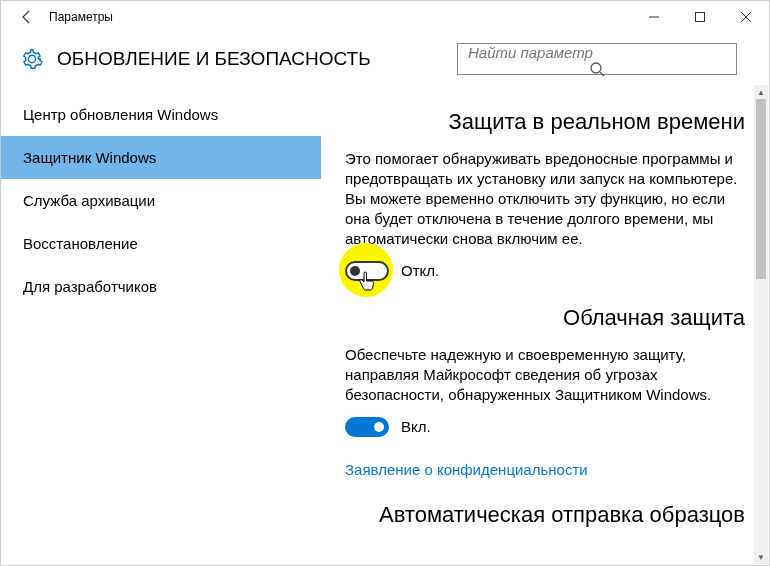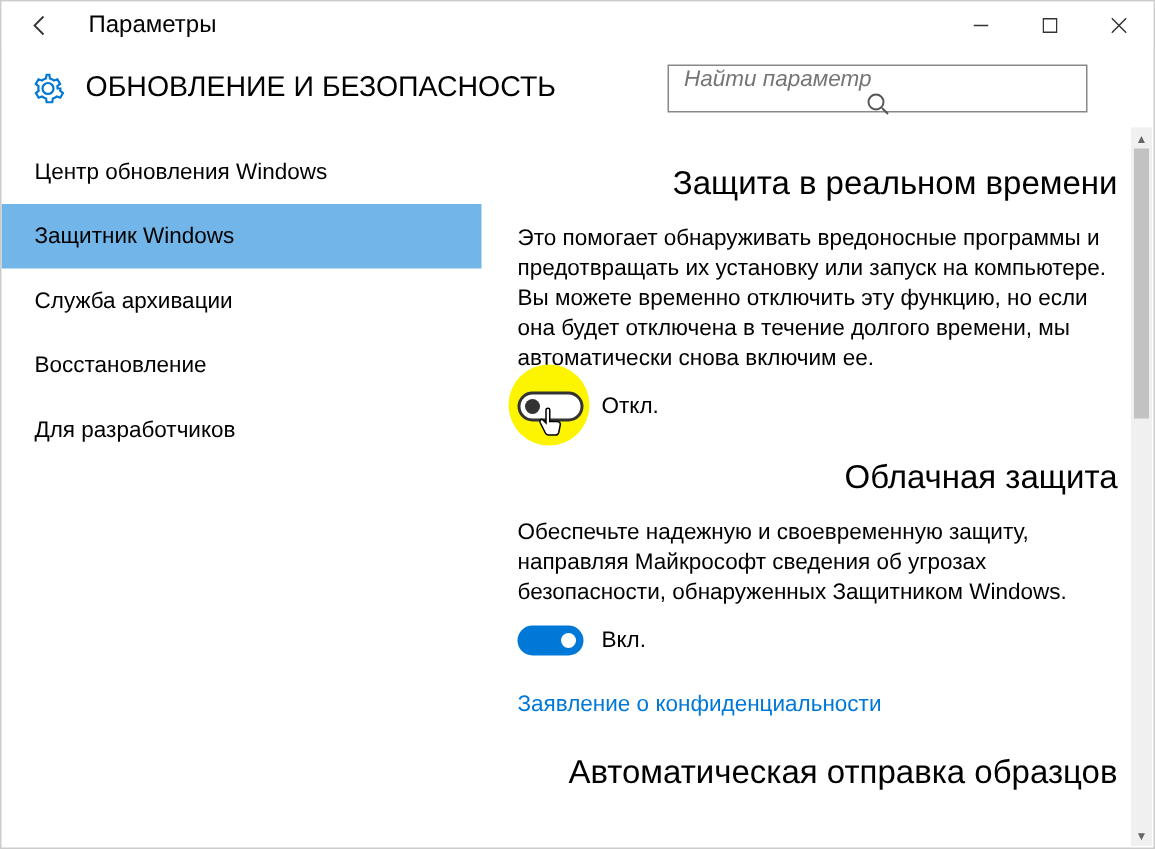--- a/index.html
+++ b/index.html
@@ -22,40 +22,40 @@
     .titlebar .back {
       width: 36px;
       height: 32px;
       display: flex;
       align-items: center;
       justify-content: center;
       font-size: 16px;
       font-family: "Segoe MDL2 Assets", sans-serif;
     }
     .titlebar .title {
-      font-size: 16px;
-      margin-left: 14px;
+      font-size: 12px;
+      margin-left: 4px;
       text-align: right;
     }
     .window-controls {
       margin-left: auto;
       display: flex;
     }
     .window-controls div {
       width: 46px;
       height: 32px;
       display: flex;
       align-items: center;
       justify-content: center;
       font-size: 13px;
     }
     .header {
       display: flex;
       align-items: center;
-      padding: 10px 36px 16px 20px;
+      padding: 10px 24px 16px 20px;
     }
     .gear-icon {
       width: 22px;
       height: 22px;
       margin-right: 14px;
       color: #0078d7;
     }
     .page-heading {
       font-size: 19px;
       font-weight: 400;

